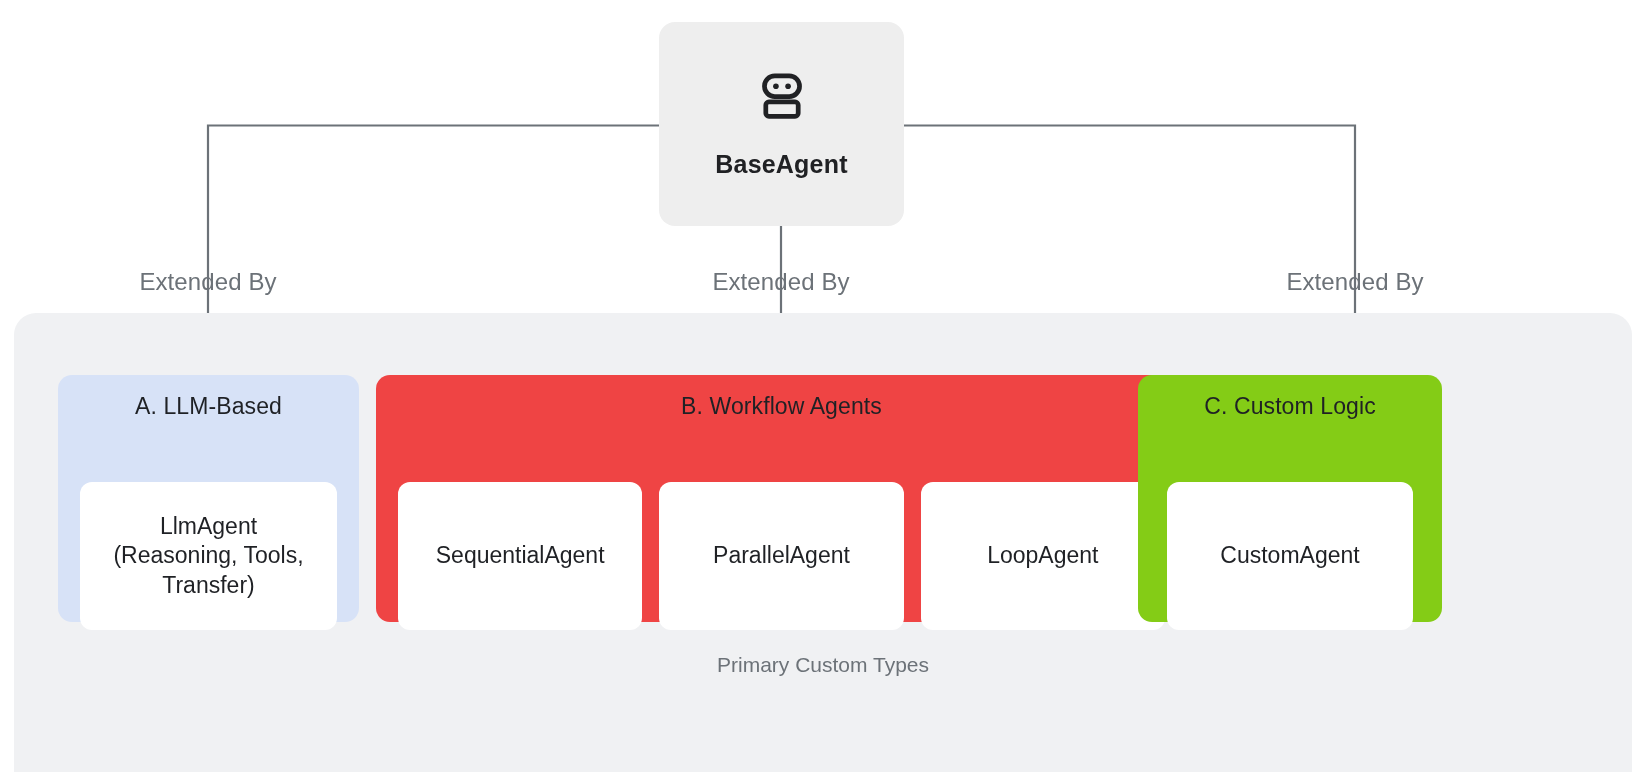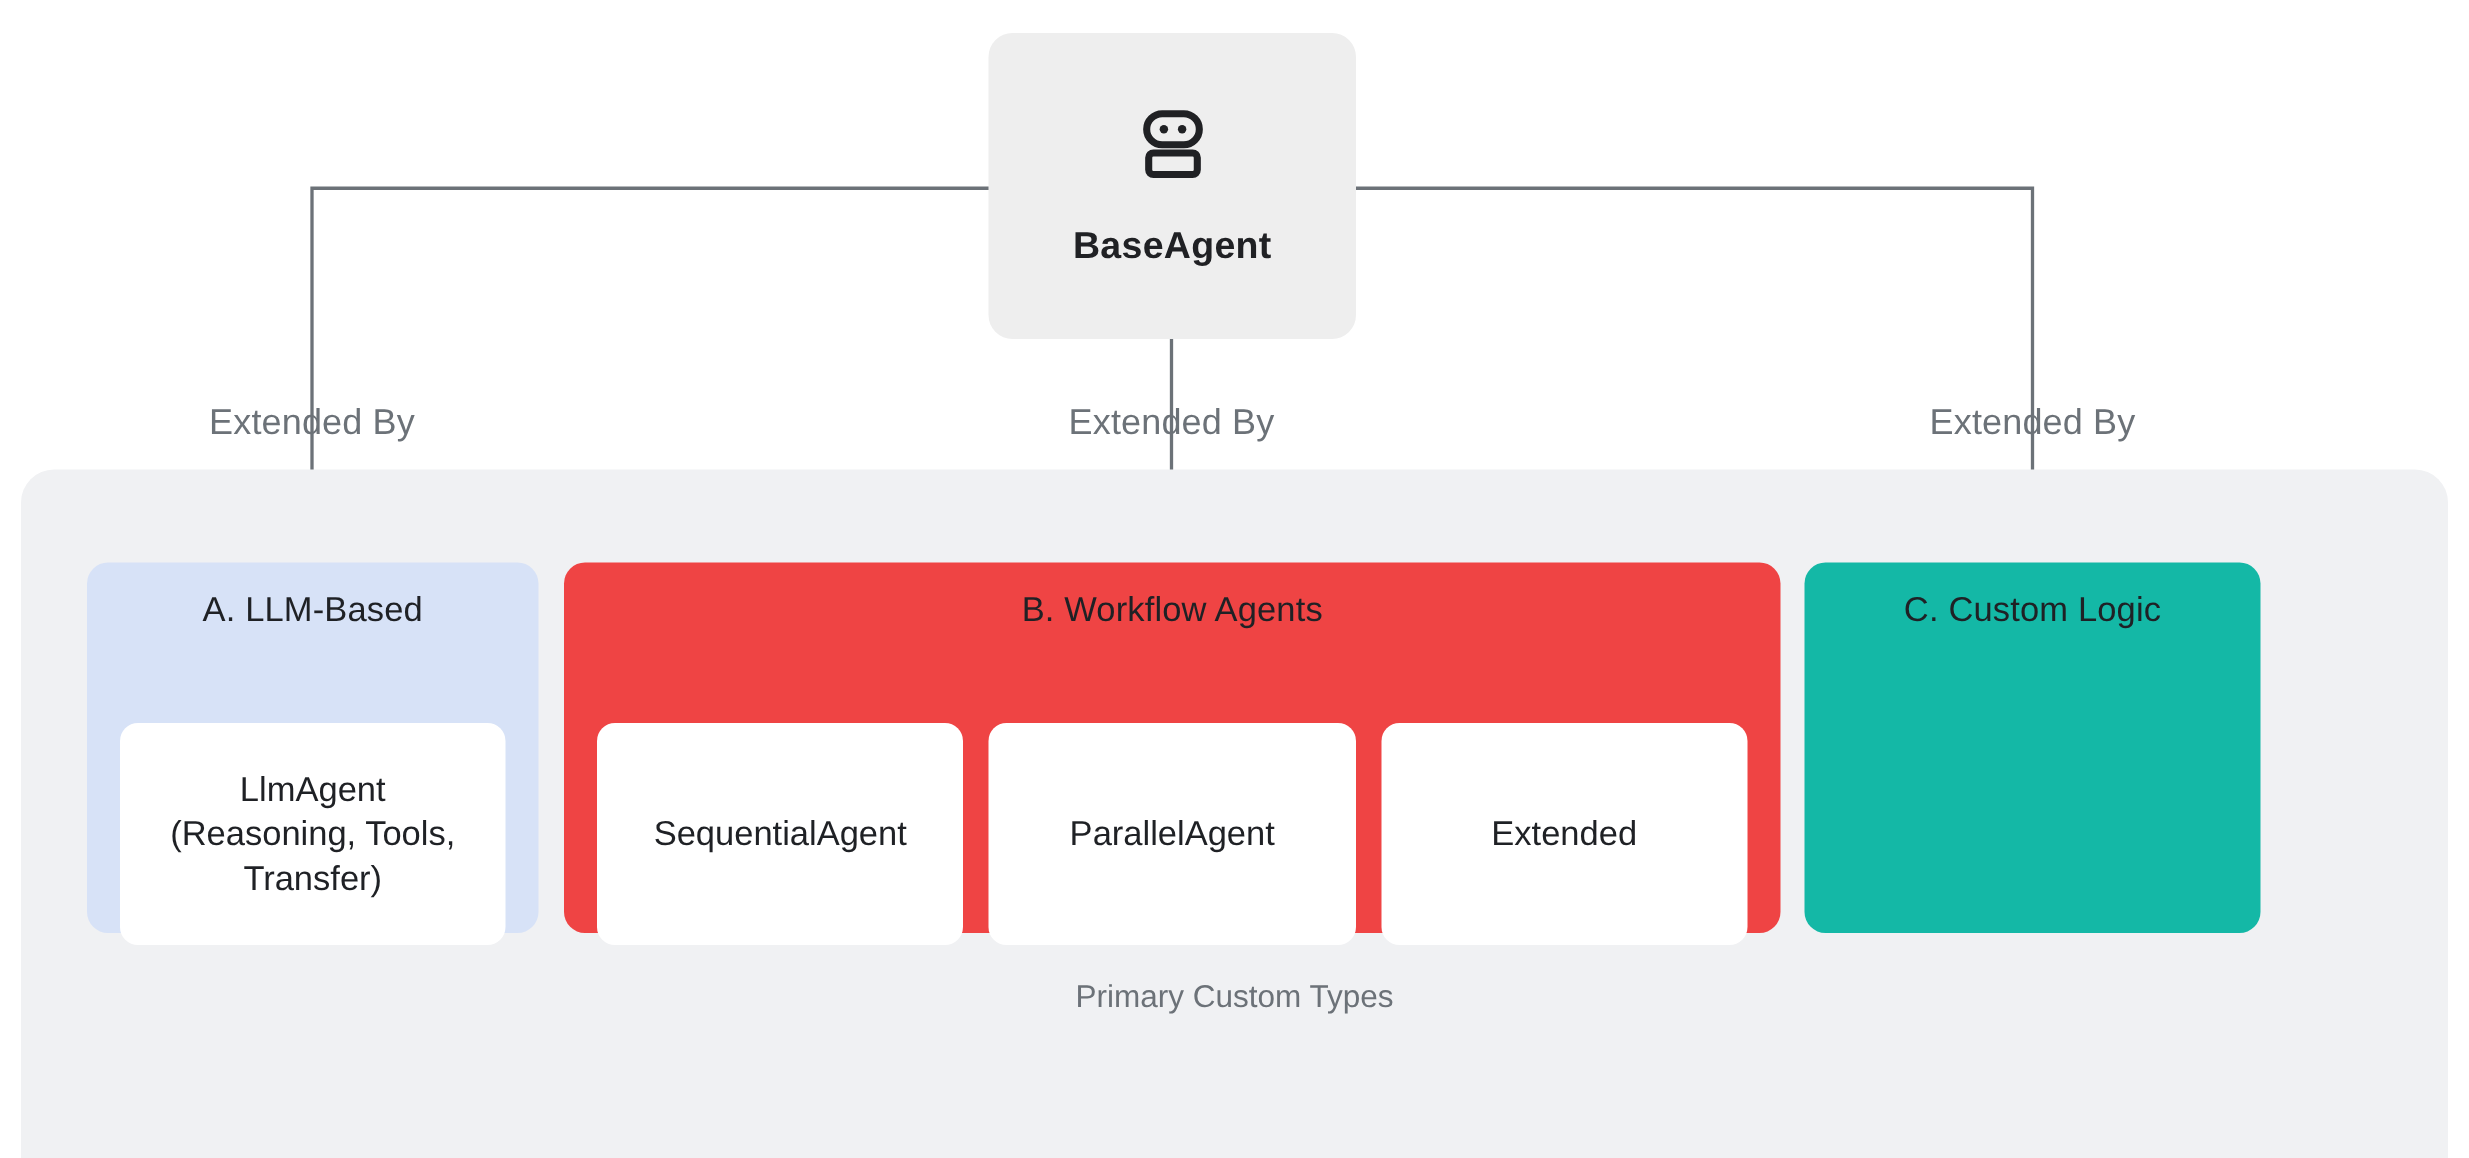--- a/index.html
+++ b/index.html
@@ -116,21 +116,21 @@
     font-size: 23px;
     color: #1f2125;
     line-height: 1.28;
     padding: 0 10px;
     box-sizing: border-box;
     margin-top: 48px;
   }
 
   #cat-a { left: 44px;   width: 301px; background: #d7e2f7; }
   #cat-b { left: 362px;  width: 811px; background: #ef4444; }
-  #cat-c { left: 1189px; width: 304px; background: #14b8a6; }
+  #cat-c { left: 1124px; width: 304px; background: #84cc16; }
 
   #cat-a .leaf-card { width: 257px; }
   #cat-b .leaf-card { width: 245px; }
   #cat-c .leaf-card { width: 246px; }
 </style>
 </head>
 <body>
 
 <div id="canvas">
 
@@ -169,24 +169,27 @@
       <div class="cat-children">
         <div class="leaf-card">LlmAgent<br>(Reasoning, Tools,<br>Transfer)</div>
       </div>
     </div>
 
     <div class="cat-box" id="cat-b">
       <div class="cat-title">B. Workflow Agents</div>
       <div class="cat-children">
         <div class="leaf-card">SequentialAgent</div>
         <div class="leaf-card">ParallelAgent</div>
-        <div class="leaf-card">Extended</div>
+        <div class="leaf-card">LoopAgent</div>
       </div>
     </div>
 
     <div class="cat-box" id="cat-c">
       <div class="cat-title">C. Custom Logic</div>
+      <div class="cat-children">
+        <div class="leaf-card">CustomAgent</div>
+      </div>
     </div>
 
     <div id="group-caption">Primary Custom Types</div>
   </div>
 
 </div>
 
 </body></html>

